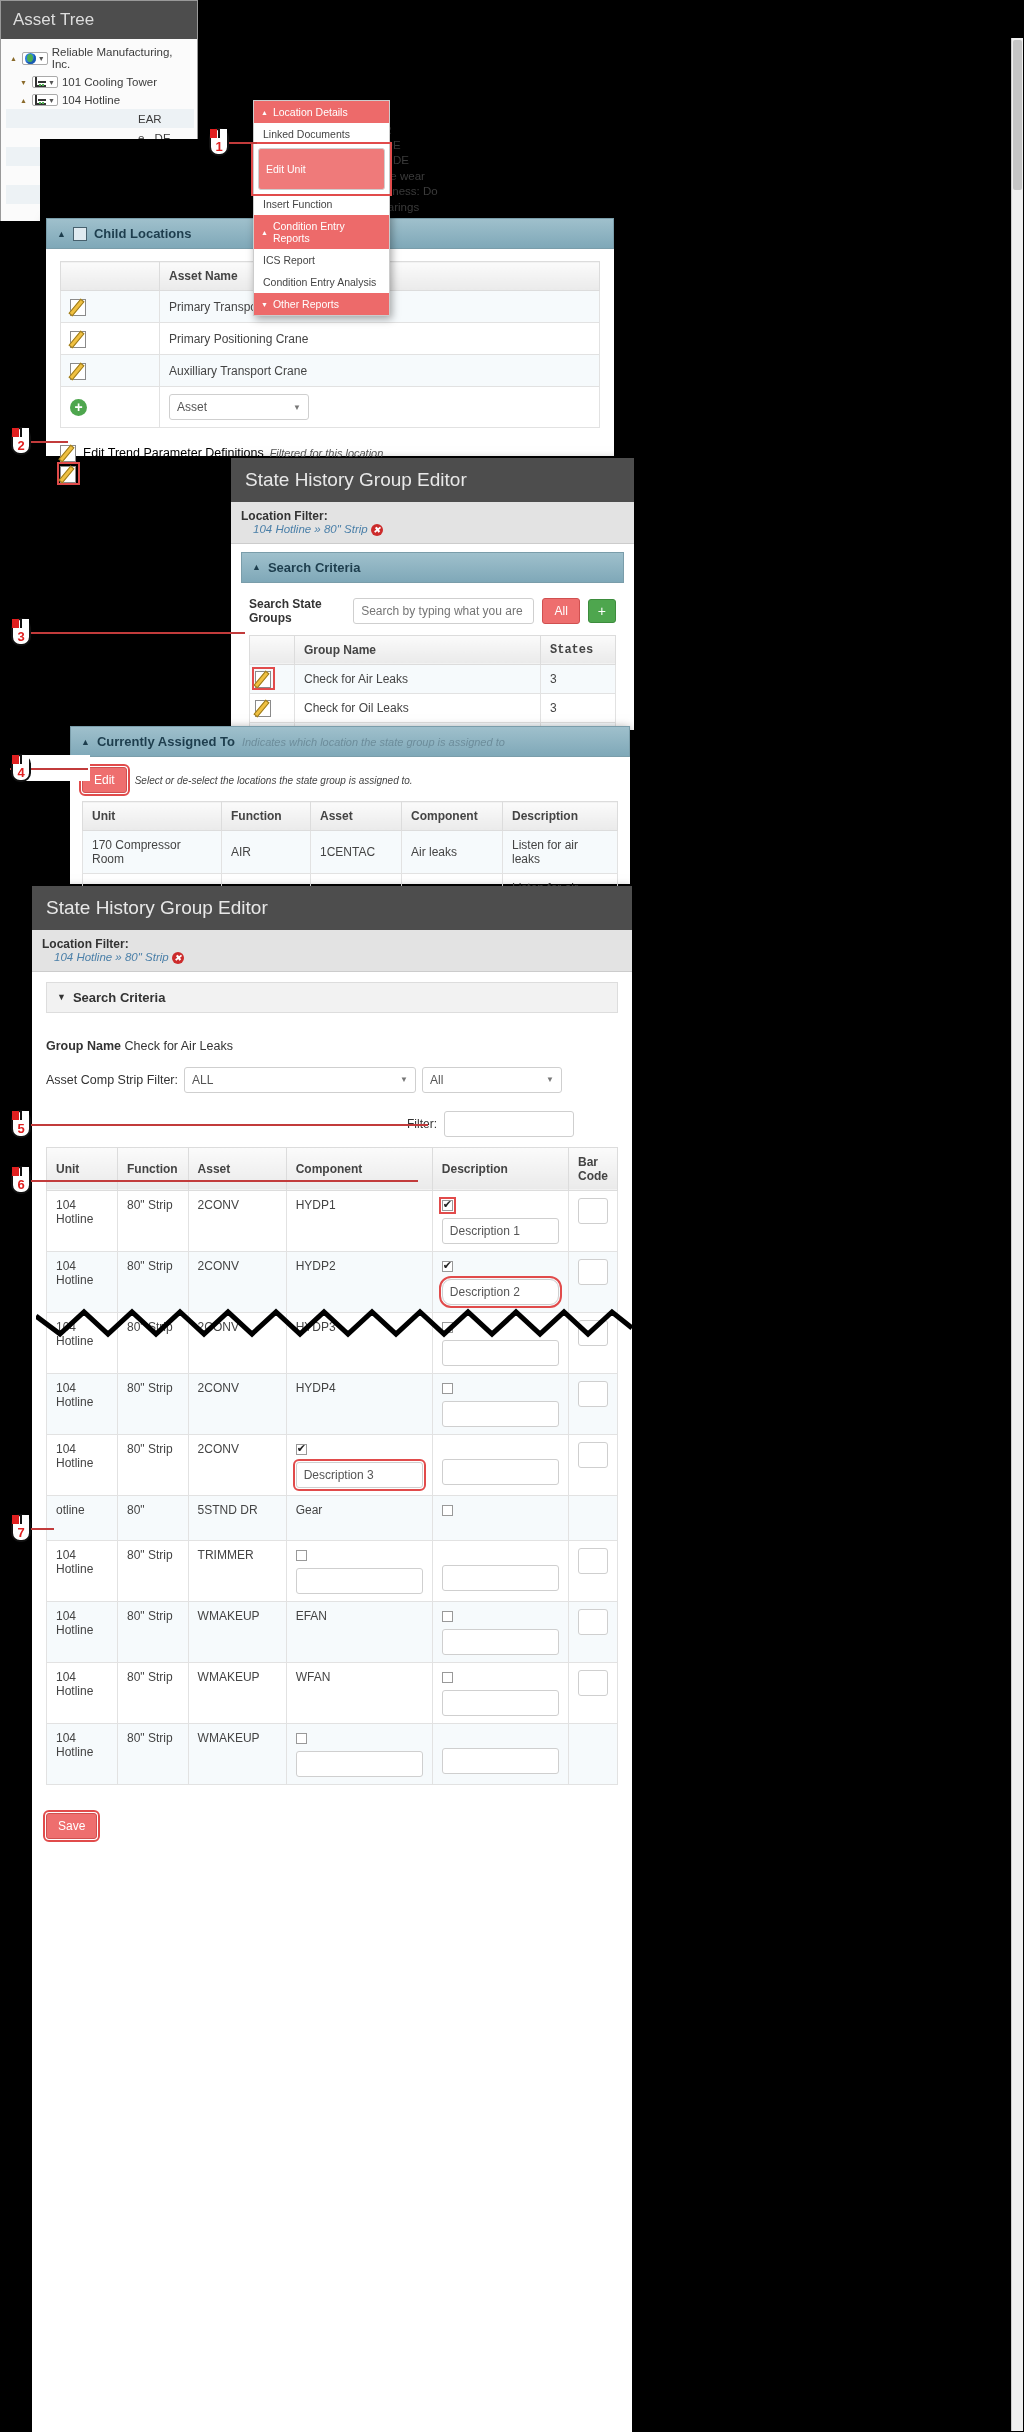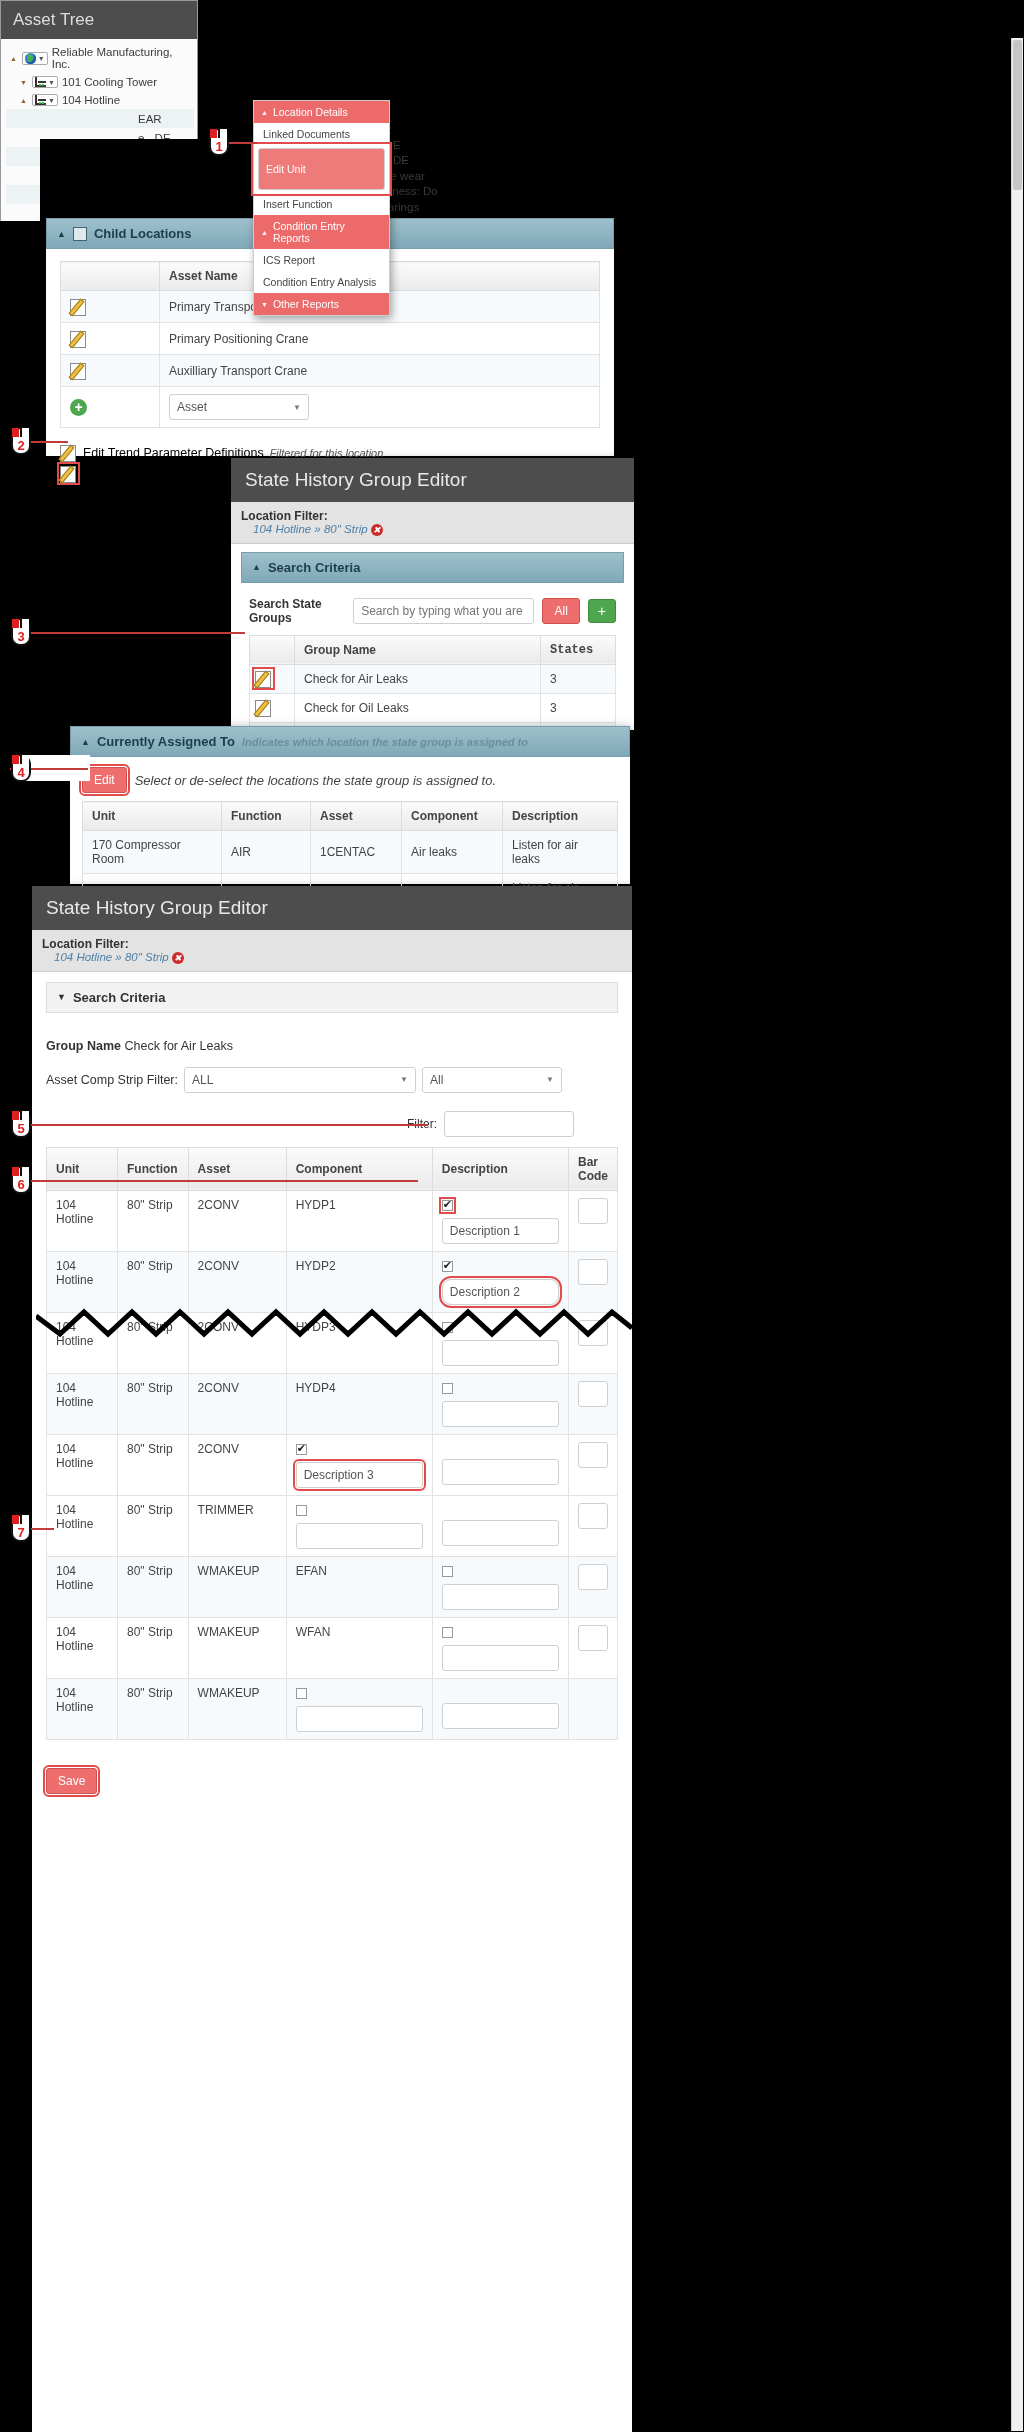--- a/index.html
+++ b/index.html
@@ -5,21 +5,21 @@
   html,body{margin:0;padding:0;background:#000;}
   body{width:1024px;height:2432px;position:relative;font-family:"Liberation Sans",sans-serif;overflow:hidden;}
   .stage{position:absolute;left:0;top:0;width:1024px;height:2432px;background:#000;}
   .panel{position:absolute;background:#fff;box-shadow:0 3px 10px rgba(0,0,0,.5);}
 
   
   .hdr-dark{background:#4d4d4d;color:#e8e8e8;font-size:19px;padding:11px 14px;font-weight:400;}
   .sect-hdr{background:linear-gradient(#9fc0cc,#7fa8b8);color:#1d3d4d;font-size:13px;font-weight:bold;
             padding:7px 10px;border:1px solid #7a9daa;display:flex;align-items:center;gap:7px;}
   .sect-hdr .tri{font-size:9px;}
-  .sect-hdr .note{font-weight:bold;font-style:italic;color:#6d8d9b;font-size:11px;}
+  .sect-hdr .note{font-weight:normal;font-style:italic;color:#6d8d9b;font-size:11px;}
   table{border-collapse:collapse;width:100%;font-size:12px;color:#333;}
   th{background:linear-gradient(#fbfbfb,#eaeaea);border:1px solid #dcdcdc;text-align:left;
      padding:7px 9px;font-weight:bold;color:#444;font-size:12px;}
   td{border:1px solid #e2e2e2;padding:7px 9px;color:#444;}
   tr.alt td{background:#f6fafc;}
   .pencil{display:inline-block;width:17px;height:17px;position:relative;vertical-align:middle;}
   .pencil .pg{position:absolute;left:0;top:1px;width:14px;height:15px;background:#fff;border:1px solid #8a8a8a;}
   .pencil .pl{position:absolute;left:4px;top:0px;width:3px;height:17px;background:#f0c040;
               border:1px solid #9a7a20;transform:rotate(40deg);transform-origin:50% 50%;}
   .redbox{outline:2px solid #e14b4b;outline-offset:1px;}
@@ -323,21 +323,21 @@
   </div>
 
   <div class="panel" style="left:70px;top:726px;width:560px;height:158px;">
     <div class="sect-hdr">
       <span class="tri">▲</span>
       <span>Currently Assigned To</span>
       <span class="note">Indicates which location the state group is assigned to</span>
     </div>
     <div style="padding:10px 12px 0 12px;display:flex;align-items:center;gap:8px;">
       <span class="btn-red redbox">Edit</span>
-      <span style="font-size:13px;font-style:italic;color:#444;">Select or de-select the locations the state group is assigned to.</span>
+      <span style="font-size:10px;font-style:italic;color:#444;">Select or de-select the locations the state group is assigned to.</span>
     </div>
     <table style="margin:8px 12px 0 12px;width:calc(100% - 24px);">
       <tbody>
           <tr>
         <th style="width:120px;">Unit</th>
         <th style="width:70px;">Function</th>
         <th style="width:72px;">Asset</th>
         <th style="width:82px;">Component</th>
         <th>Description</th>
       </tr>
@@ -484,20 +484,29 @@
           <td style="vertical-align:top;">
             <span class="cb on"></span>
             <input class="inp redbox" style="width: 100%; margin-top: 6px;" value="Description 3">
           </td>
           <td style="vertical-align:top;">
             <input class="inp" style="width: 100%; margin-top: 17px;"></td>
           <td style="vertical-align:top;">
             <input class="inp" style="width: 100%;"></td>
         </tr>
 
+        <tr class="alt">
+          <td style="height:30px;vertical-align:top;">otline</td>
+          <td style="vertical-align:top;">80"</td>
+          <td style="vertical-align:top;">5STND DR</td>
+          <td style="vertical-align:top;">Gear</td>
+          <td style="vertical-align:top;">
+            <span class="cb"></span></td>
+          <td style="vertical-align:top;"></td>
+        </tr>
 
         <tr>
           <td style="height:38px;vertical-align:top;">104 Hotline</td>
           <td style="vertical-align:top;">80" Strip</td>
           <td style="vertical-align:top;">TRIMMER</td>
           <td style="vertical-align:top;">
             <span class="cb"></span>
             <input class="inp" style="width: 100%; margin-top: 6px;"></td>
           <td style="vertical-align:top;">
             <input class="inp" style="width: 100%; margin-top: 17px;"></td>

